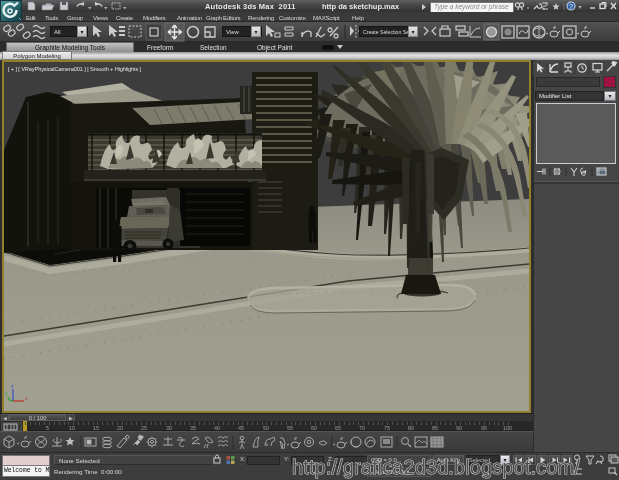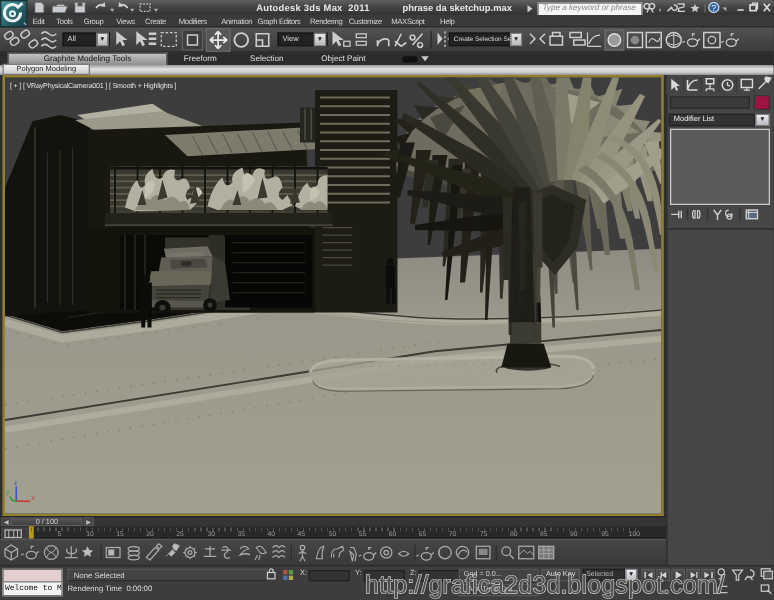--- a/index.html
+++ b/index.html
@@ -80,21 +80,21 @@
  <path d="M57 3 a4.5 4 0 0 0 -6 2.5" stroke="#cfcfcf" stroke-width="1.5" fill="none"></path>
  <path d="M57.8 0.5 l0.4 4 l-4 -0.6 z" fill="#cfcfcf"></path>
  <path d="M62 6 l3.5 0 l-1.7 2.5 z" fill="#aaa"></path>
  <path d="M70 3 a4.5 4 0 0 1 6 2.5" stroke="#cfcfcf" stroke-width="1.5" fill="none"></path>
  <path d="M69.2 0.5 l-0.4 4 l4 -0.6 z" fill="#cfcfcf"></path>
  <path d="M78 6 l3.5 0 l-1.7 2.5 z" fill="#aaa"></path>
  <rect x="86" y="2" width="8" height="6" fill="none" stroke="#c0c0c0" stroke-width="1" stroke-dasharray="1.5 1"></rect>
  <path d="M97 6 l3.5 0 l-1.7 2.5 z" fill="#aaa"></path>
 </svg>
 <div class="abs" id="titletext">Autodesk 3ds Max&nbsp; 2011</div>
-<div class="abs" id="titletext2">phrase da sketchup.max</div>
+<div class="abs" id="titletext2">http da sketchup.max</div>
 <div class="abs" style="left:422px;top:4px;width:0;height:0;border-left:4px solid #ccc;border-top:3px solid transparent;border-bottom:3px solid transparent;"></div>
 <div class="abs" id="searchbox"></div>
 <div class="abs" id="searchtext">Type a keyword or phrase</div>
 <svg class="abs" style="left:514px;top:1px" width="105" height="11" viewBox="0 0 105 11">
  <g stroke="#cfcfcf" fill="none" stroke-width="1.2">
   <circle cx="3.5" cy="4" r="2.2"></circle>
       <circle cx="7.5" cy="4" r="2.2"></circle>
       <path d="M5 6 l-1.5 3 M7 6 l1.5 3"></path>
   <path d="M14 8 l0 -2" stroke="#aaa"></path>
   <path d="M20 8 l3.5 -3.5 m0 0 a2.2 2.2 0 1 0 1.5 -1.5"></path>

